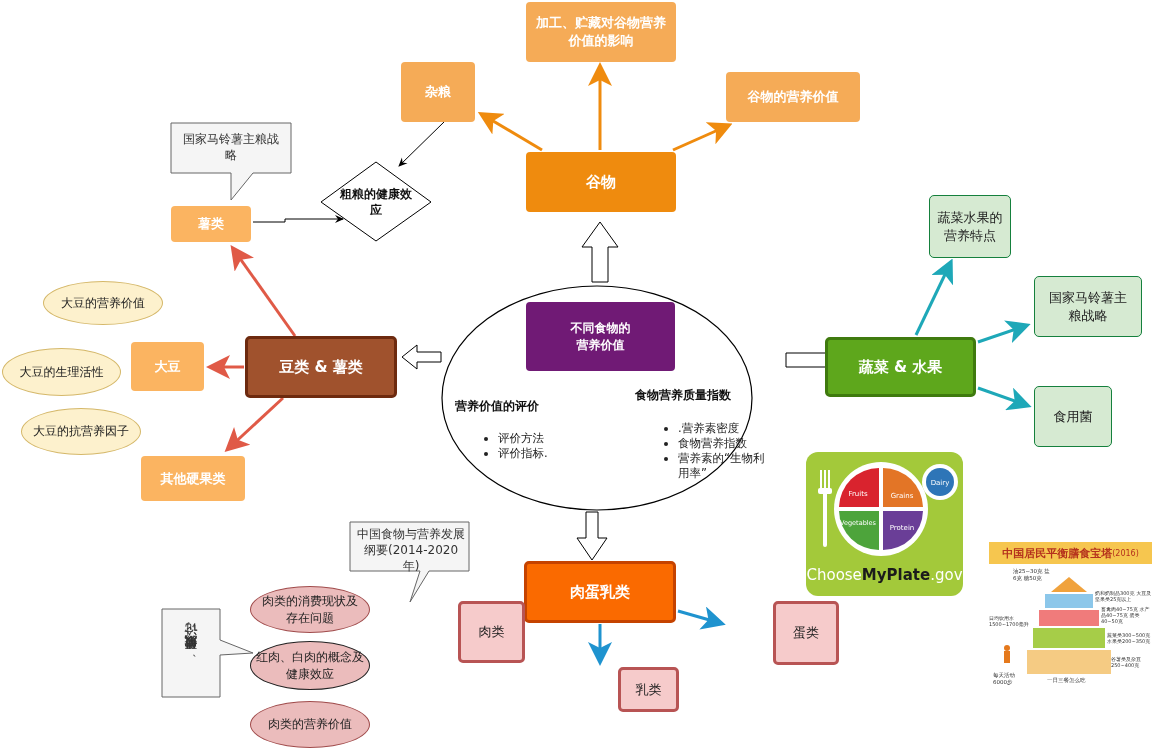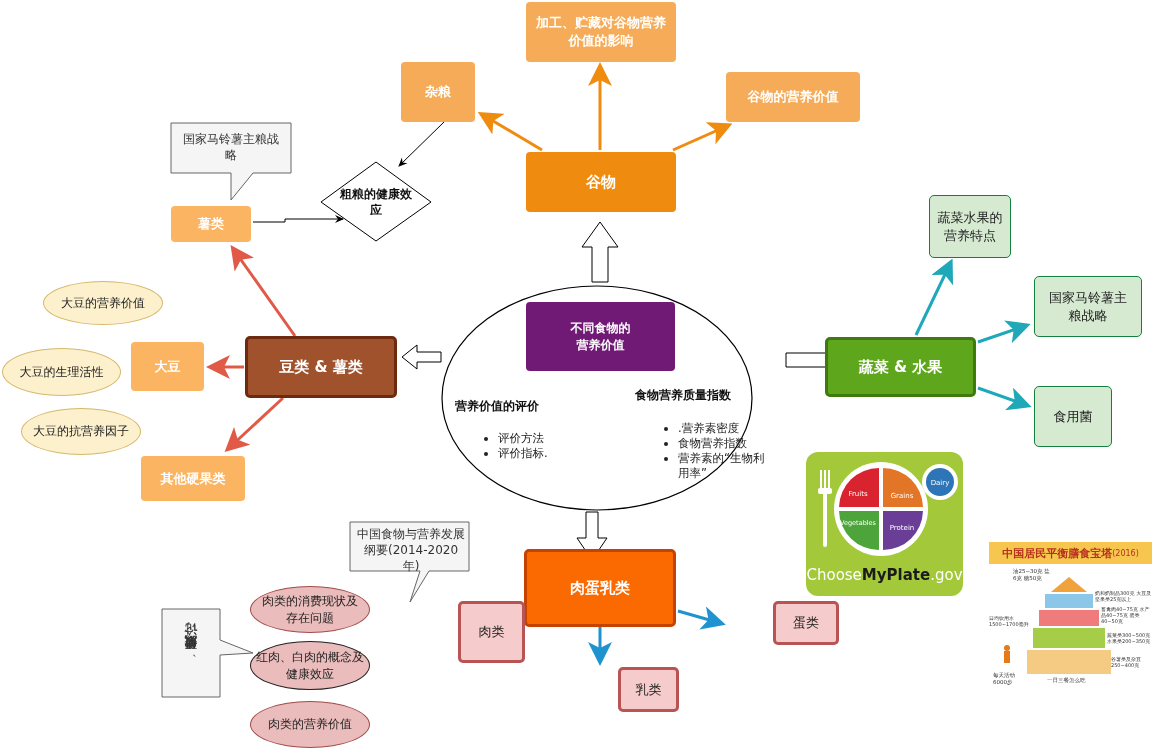--- a/index.html
+++ b/index.html
@@ -112,24 +112,24 @@
 <div class="box cream-ellipse" style="left:43px;top:281px;width:120px;height:44px;">大豆的营养价值</div>
 <div class="box cream-ellipse" style="left:2px;top:348px;width:119px;height:48px;">大豆的生理活性</div>
 <div class="box cream-ellipse" style="left:21px;top:408px;width:120px;height:47px;">大豆的抗营养因子</div>
 <div class="callout-text" style="left:181px;top:131px;width:100px;">国家马铃薯主粮战略</div>
 
 <div class="box veg" style="left:825px;top:337px;width:151px;height:60px;">蔬菜 &amp; 水果</div>
 <div class="box green-leaf" style="left:929px;top:195px;width:82px;height:63px;padding:0 6px;">蔬菜水果的营养特点</div>
 <div class="box green-leaf" style="left:1034px;top:276px;width:108px;height:61px;padding:0 14px;">国家马铃薯主粮战略</div>
 <div class="box green-leaf" style="left:1034px;top:386px;width:78px;height:61px;">食用菌</div>
 
-<div class="box meat" style="left:524px;top:549px;width:152px;height:78px;">肉蛋乳类</div>
+<div class="box meat" style="left:524px;top:561px;width:152px;height:62px;">肉蛋乳类</div>
 <div class="box pink-leaf" style="left:410px;top:601px;width:67px;height:62px;">肉类</div>
 <div class="box pink-leaf" style="left:570px;top:667px;width:61px;height:45px;">乳类</div>
-<div class="box pink-leaf" style="left:725px;top:601px;width:66px;height:44px;">蛋类</div>
+<div class="box pink-leaf" style="left:725px;top:601px;width:66px;height:64px;">蛋类</div>
 <div class="box pink-ellipse" style="left:250px;top:586px;width:120px;height:47px;padding:0 6px;">肉类的消费现状及存在问题</div>
 <div class="box pink-ellipse dark" style="left:250px;top:641px;width:120px;height:49px;padding:0 4px;">红肉、白肉的概念及健康效应</div>
 <div class="box pink-ellipse" style="left:250px;top:701px;width:120px;height:47px;">肉类的营养价值</div>
 <div class="callout-text" style="left:356px;top:526px;width:110px;">中国食物与营养发展纲要(2014-2020年)</div>
 <div class="callout-text" style="left:162px;top:609px;width:58px;height:88px;writing-mode:vertical-rl;transform:rotate(180deg);display:flex;align-items:center;justify-content:center;font-size:13px;">最新研究成果、讨论</div>
 
 <div class="myplate">
   <svg width="157" height="144" viewBox="0 0 157 144">
     <g>
       <rect x="14" y="18" width="2" height="20" fill="#fff"></rect>

